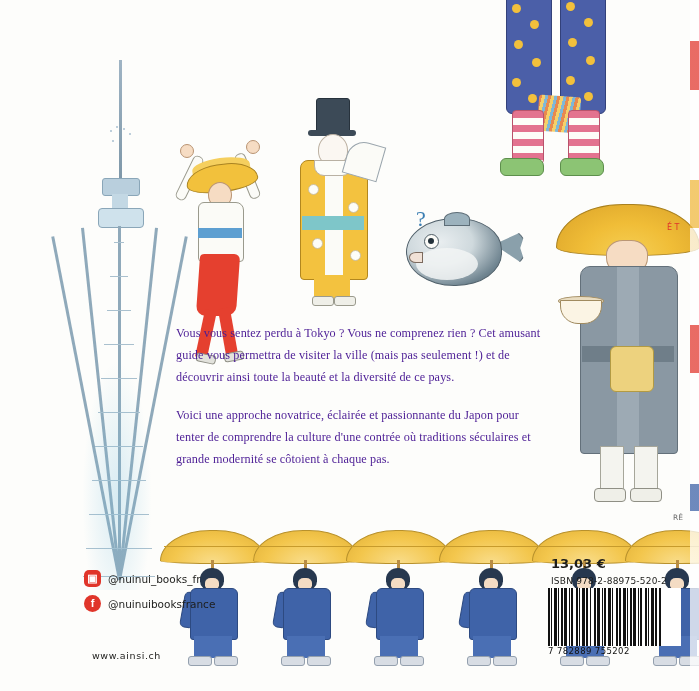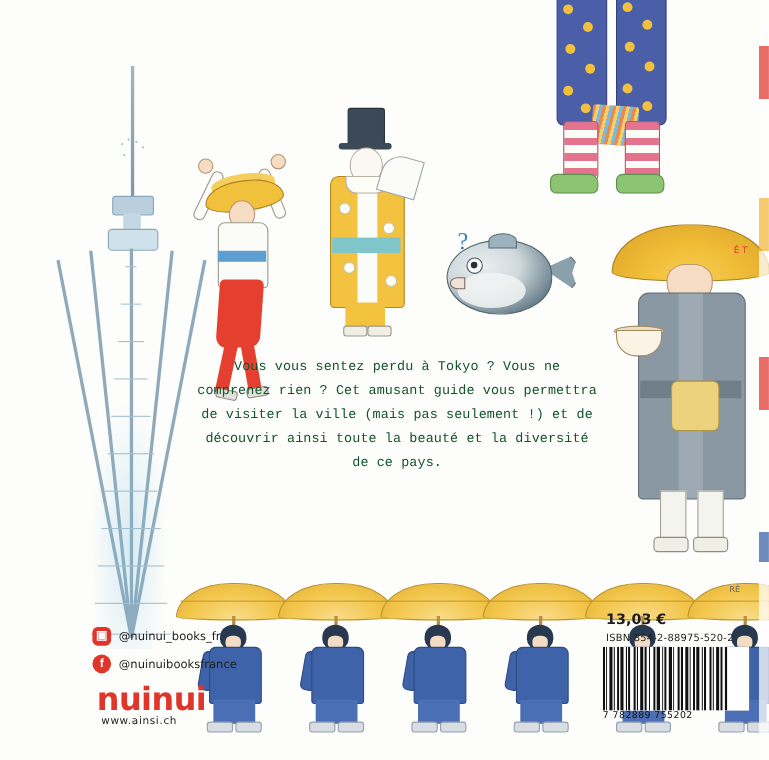--- a/index.html
+++ b/index.html
@@ -150,22 +150,22 @@
   .b-body{position:absolute;left:30px;top:68px;width:46px;height:50px;background:#3f63a8;border:1px solid #2d4a81;border-radius:6px 6px 3px 3px;}
   .b-arm{position:absolute;left:22px;top:72px;width:12px;height:34px;background:#3f63a8;border:1px solid #2d4a81;border-radius:5px;transform:rotate(10deg);}
   .b-legs{position:absolute;left:34px;top:116px;width:38px;height:22px;background:#4a6fb4;}
   .b-foot{position:absolute;top:136px;width:22px;height:8px;background:#d8dde4;border:1px solid #94a0ae;border-radius:3px;}
   .b-foot.l{left:28px;}
   .b-foot.r{left:54px;}
 
   
   .blurb{
     position:absolute;left:176px;top:322px;width:370px;
-    text-align:center;color:#14532d;
-    font-family:Liberation Mono, monospace;
+    color:#4c1d95;
+    font-family:Liberation Serif, serif;
     font-size:12.2px;line-height:22px;
     letter-spacing:.1px;
   }
   .blurb p{margin:0 0 16px 0;}
   .blurb p:last-child{margin-bottom:0;}
 
   
   .social{position:absolute;left:84px;top:570px;width:190px;}
   .social .row{display:flex;align-items:center;margin-bottom:8px;}
   .social .glyph{
@@ -210,23 +210,24 @@
     position:absolute;right:0;top:0;width:9px;height:691px;
     background:linear-gradient(to bottom,#ffffff 0 6%,#e23b33 6% 13%,#ffffff 13% 26%,#f0b940 26% 33%,#ffffff 33% 47%,#e23b33 47% 54%,#ffffff 54% 70%,#3f63a8 70% 74%,#ffffff 74% 100%);
     opacity:.75;
   }
   .edge-txt{
     position:absolute;right:6px;top:222px;width:26px;
     font-size:8px;color:#e0352a;line-height:12px;text-align:left;
     font-family:"DejaVu Sans",sans-serif;
   }
   .edge-txt2{
-    position:absolute;right:6px;top:530px;width:30px;
+    position:absolute;right:6px;top:512px;width:30px;
     font-size:7.5px;color:#6b6b6b;line-height:11px;
     font-family:"DejaVu Sans",sans-serif;
+    text-align:center;
   }
 </style>
 </head>
 <body>
 
 <div class="page">
 
   <div class="tower">
     <div class="spark">
       <i style="left:0;top:4px"></i>
@@ -412,40 +413,40 @@
         <div class="b-arm"></div>
       <div class="b-body"></div>
         <div class="b-legs"></div>
       <div class="b-foot l"></div>
         <div class="b-foot r"></div>
     </div>
   </div>
 
   <div class="blurb">
     <p>Vous vous sentez perdu à Tokyo ? Vous ne comprenez rien ? Cet amusant guide vous permettra de visiter la ville (mais pas seulement !) et de découvrir ainsi toute la beauté et la diversité de ce pays.</p>
+    <p>Voici une approche novatrice, éclairée et passionnante du Japon pour tenter de comprendre la culture d'une contrée où traditions séculaires et grande modernité se côtoient à chaque pas.</p>
   </div>
 
   <div class="social">
     <div class="row">
       <div class="glyph">▣</div>
       <div class="handle">@nuinui_books_fr</div>
     </div>
     <div class="row">
       <div class="glyph fb">f</div>
       <div class="handle">@nuinuibooksfrance</div>
     </div>
   </div>
 
-  <div class="logo">nuinui</div>
   <div class="siteurl">www.ainsi.ch</div>
 
   <div class="price">13,03 €</div>
   <div class="isbn">
     <span>ISBN</span>
-    <span>854-2-88975-520-2</span>
+    <span>978-2-88975-520-2</span>
   </div>
   <div class="barcode">
     <i style="width:2px"></i>
       <i style="width:1px;background:#fff"></i>
     <i style="width:1px"></i>
       <i style="width:2px;background:#fff"></i>
     <i style="width:3px"></i>
       <i style="width:1px;background:#fff"></i>
     <i style="width:1px"></i>
       <i style="width:2px;background:#fff"></i>

